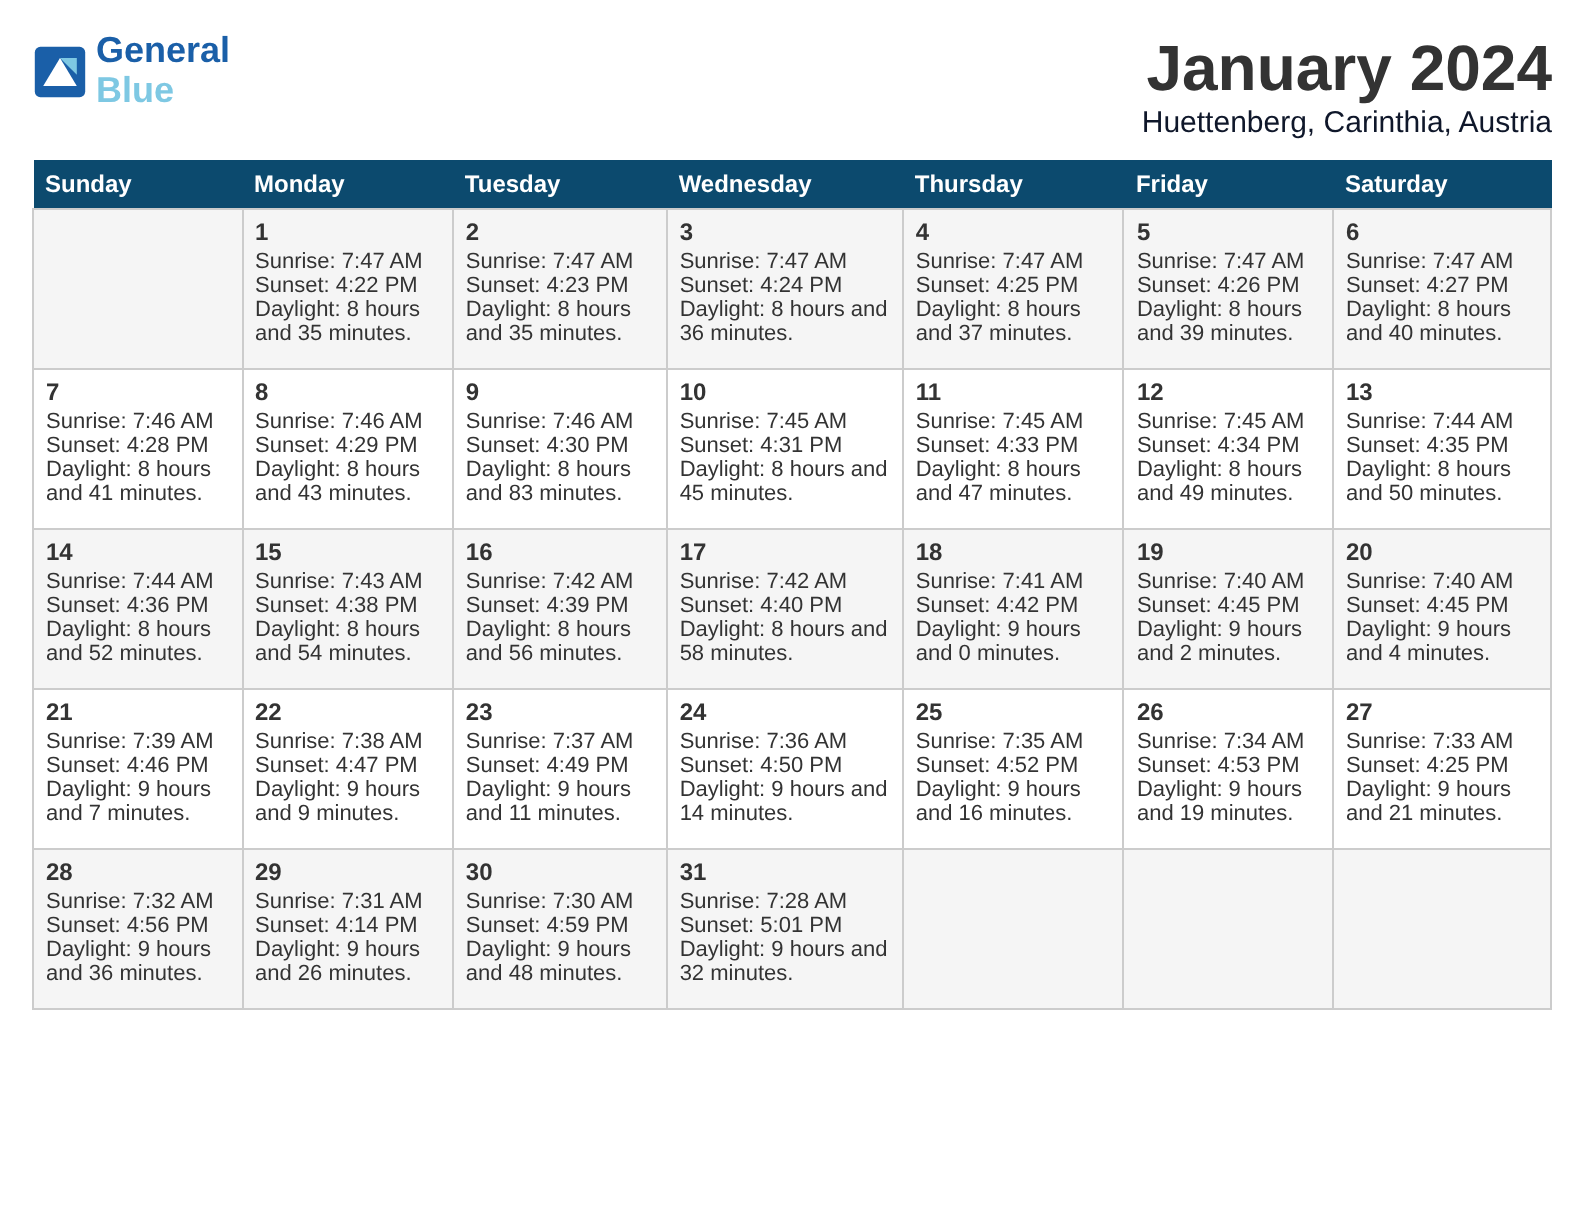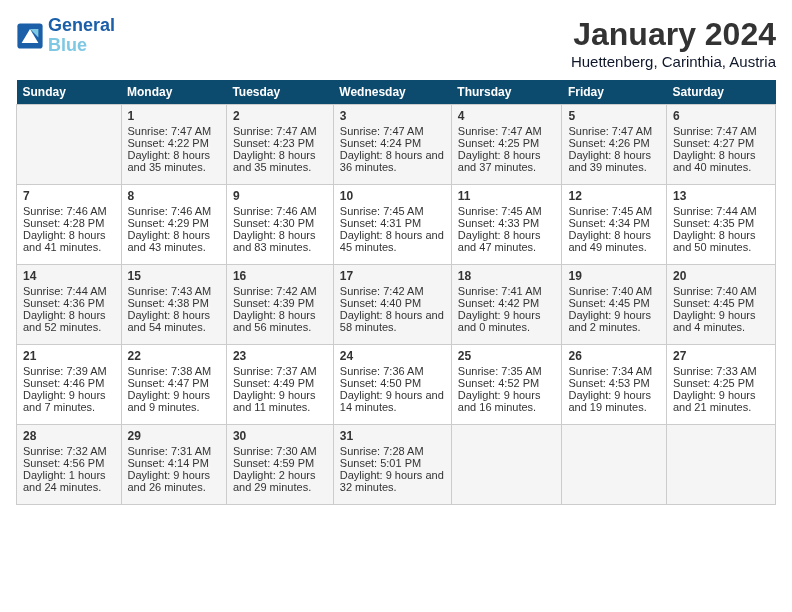--- a/index.html
+++ b/index.html
@@ -232,29 +232,29 @@
 <span>Daylight: 9 hours and 19 minutes.</span></td>
         <td><span class="day-num">27</span>
 <span>Sunrise: 7:33 AM</span><br>
 <span>Sunset: 4:25 PM</span><br>
 <span>Daylight: 9 hours and 21 minutes.</span></td>
       </tr>
       <tr>
         <td><span class="day-num">28</span>
 <span>Sunrise: 7:32 AM</span><br>
 <span>Sunset: 4:56 PM</span><br>
-<span>Daylight: 1 hours and 24 minutes.</span></td>
+<span>Daylight: 9 hours and 36 minutes.</span></td>
         <td><span class="day-num">29</span>
 <span>Sunrise: 7:31 AM</span><br>
 <span>Sunset: 4:14 PM</span><br>
 <span>Daylight: 9 hours and 26 minutes.</span></td>
         <td><span class="day-num">30</span>
 <span>Sunrise: 7:30 AM</span><br>
 <span>Sunset: 4:59 PM</span><br>
-<span>Daylight: 2 hours and 29 minutes.</span></td>
+<span>Daylight: 9 hours and 48 minutes.</span></td>
         <td><span class="day-num">31</span>
 <span>Sunrise: 7:28 AM</span><br>
 <span>Sunset: 5:01 PM</span><br>
 <span>Daylight: 9 hours and 32 minutes.</span></td>
         <td class="empty-cell"></td>
         <td class="empty-cell"></td>
         <td class="empty-cell"></td>
       </tr>
     </tbody>
 </table>

